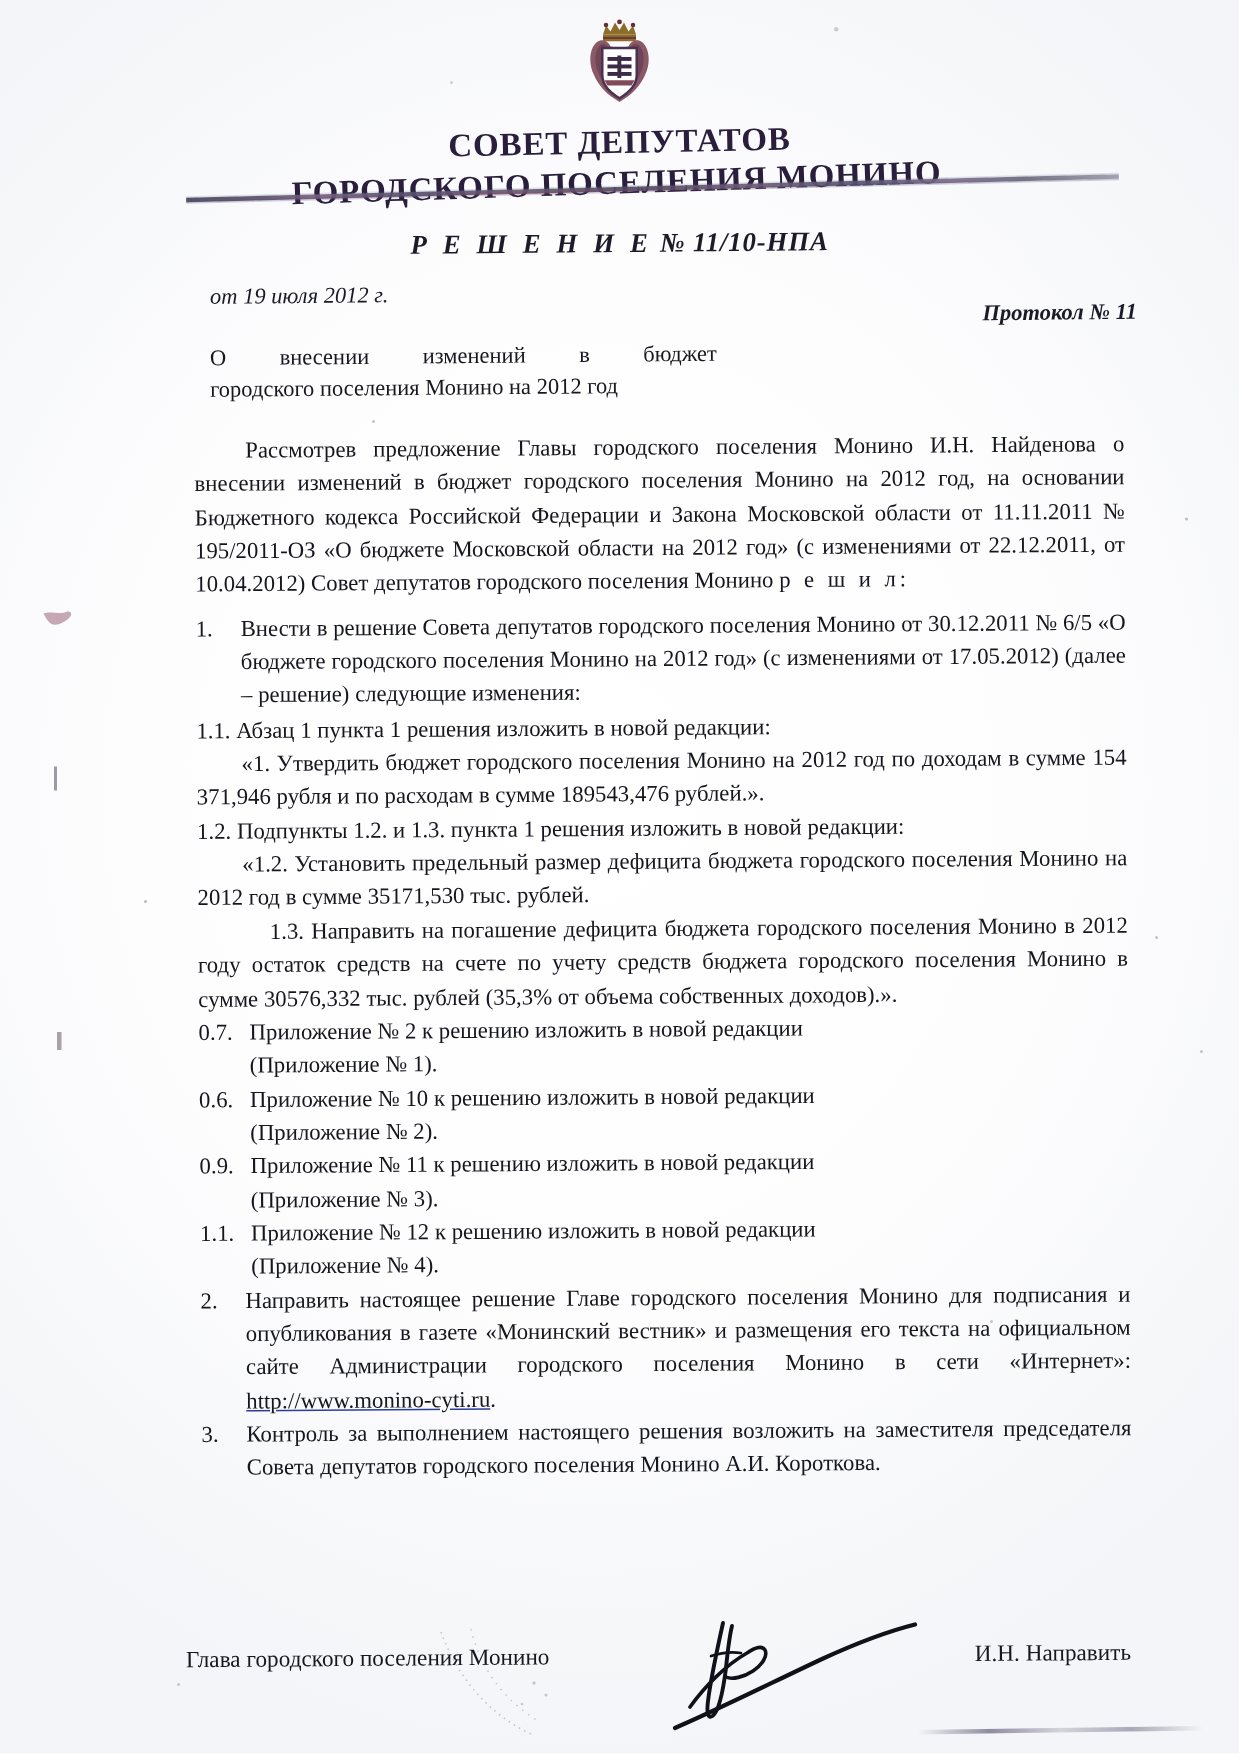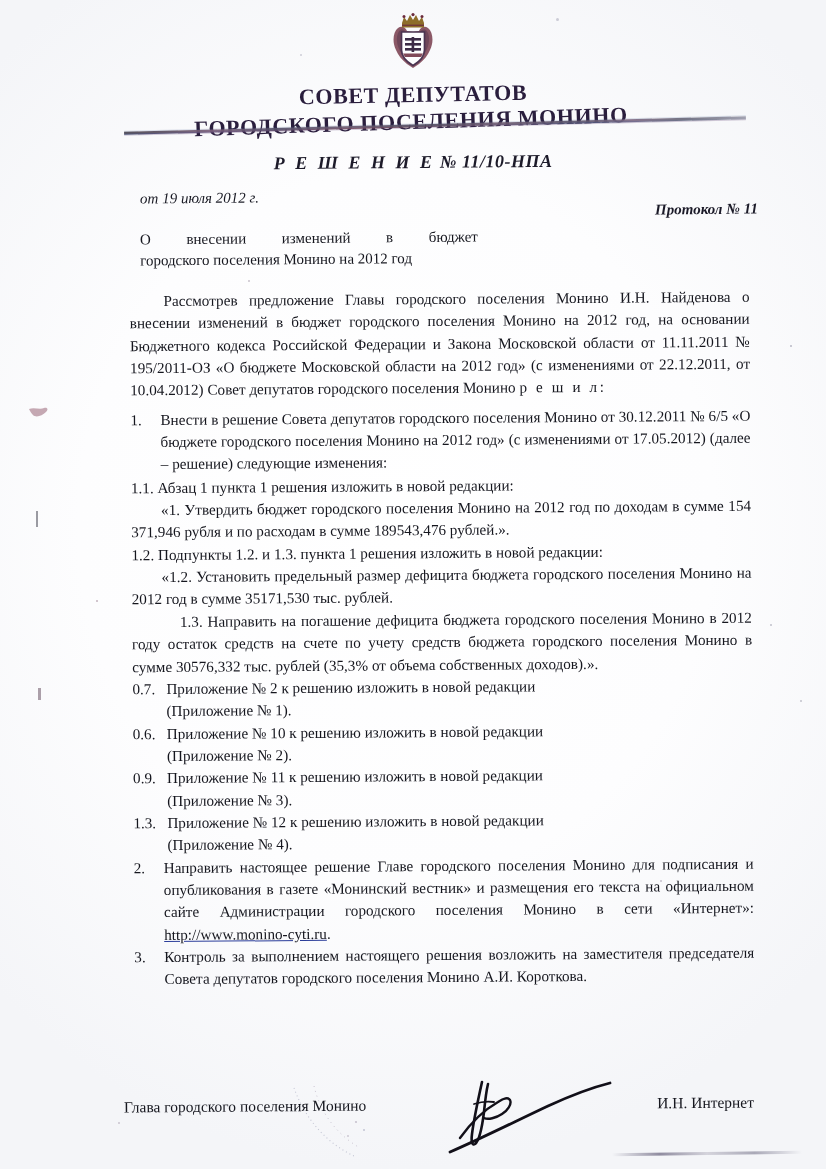--- a/index.html
+++ b/index.html
@@ -321,42 +321,42 @@
     <div class="row n-wide">
       <span class="num">0.9.</span>
       <span class="txt">Приложение № 11 к решению изложить в новой редакции</span>
     </div>
     <div class="row n-wide">
       <span class="num"></span>
       <span class="txt" style="text-align:left">(Приложение № 3).</span>
     </div>
 
     <div class="row n-wide">
-      <span class="num">1.3.</span>
+      <span class="num">1.1.</span>
       <span class="txt">Приложение № 12 к решению изложить в новой редакции</span>
     </div>
     <div class="row n-wide">
       <span class="num"></span>
       <span class="txt" style="text-align:left">(Приложение № 4).</span>
     </div>
 
     <div class="row">
       <span class="num">2.</span>
       <span class="txt"><span>Направить настоящее решение Главе городского поселения Монино для подписания и опубликования в газете «Монинский вестник» и размещения его текста на официальном сайте Администрации городского поселения Монино в сети «Интернет»: </span><a class="link" href="#">http://www.monino-cyti.ru</a><span>.</span></span>
     </div>
 
     <div class="row">
       <span class="num">3.</span>
       <span class="txt">Контроль за выполнением настоящего решения возложить на заместителя председателя Совета депутатов городского поселения Монино А.И. Короткова.</span>
     </div>
   </div>
 
   <div class="sign-row">
     <span>Глава городского поселения Монино</span>
-    <span>И.Н. Интернет</span>
+    <span>И.Н. Направить</span>
   </div>
 
   <div class="signature">
     <svg viewBox="0 0 250 82" width="250" height="82" aria-hidden="true">
       <g fill="none" stroke="#121019" stroke-linecap="round" stroke-linejoin="round">
         <path d="M52 4 C48 22 44 40 42 56 C41 64 42 68 45 66 C49 63 52 50 54 34 C55 24 56 14 58 6" stroke-width="2.6"></path>
         <path d="M30 60 C40 46 54 32 68 24 C74 20 78 19 80 22 C82 26 78 32 72 36 C66 40 58 42 54 40" stroke-width="2.4"></path>
         <path d="M20 74 C48 62 84 44 118 28 C142 17 164 9 180 5" stroke-width="2.8"></path>
         <path d="M44 26 C50 24 58 23 64 24" stroke-width="1.8"></path>
       </g>

